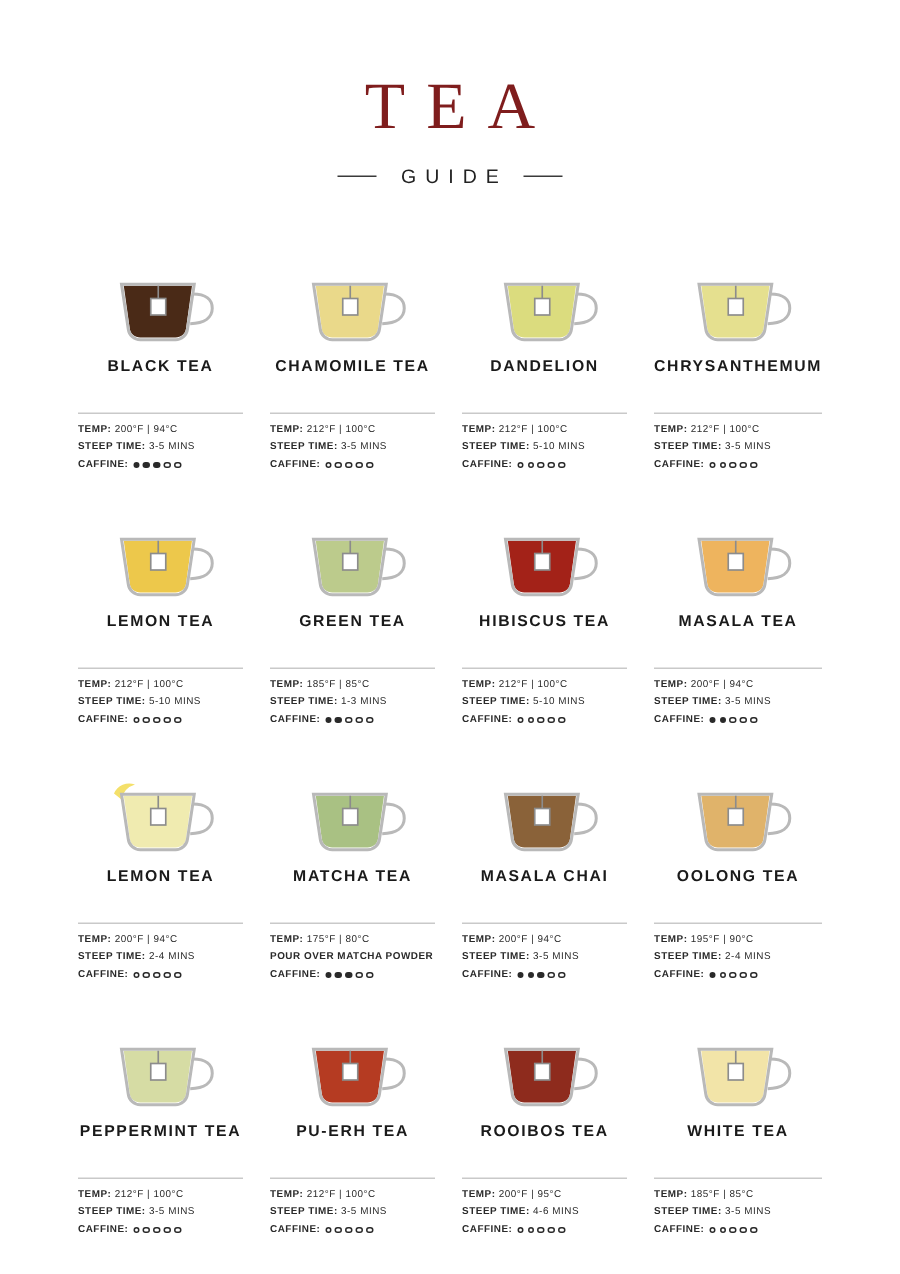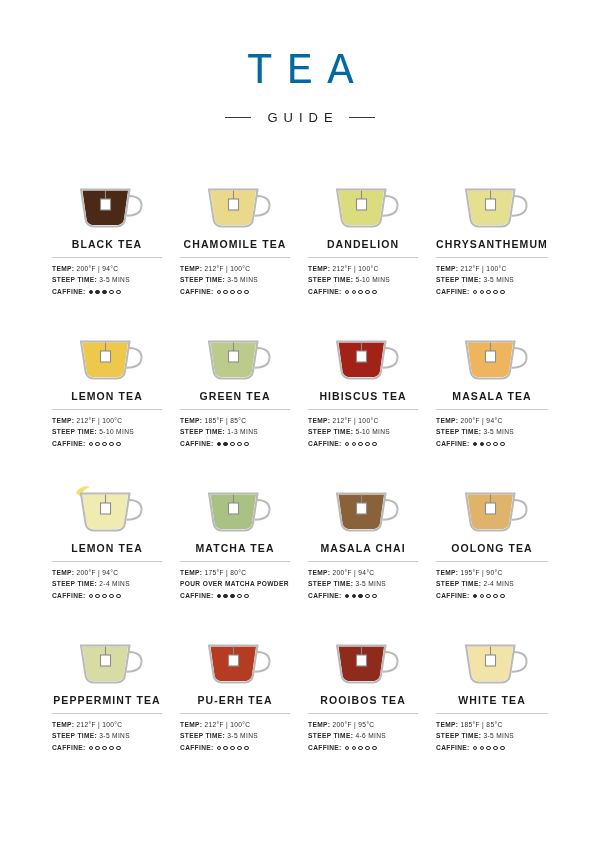--- a/index.html
+++ b/index.html
@@ -20,26 +20,26 @@
     height: 849px;
     box-sizing: border-box;
     padding: 0 52px;
   }
   
   .title-block {
     padding-top: 48px;
     text-align: center;
   }
   .main-title {
-    font-family: Liberation Mono, monospace;
+    font-family: Liberation Serif, serif;
     font-size: 44px;
     letter-spacing: 14px;
     text-indent: 14px;
     font-weight: 400;
-    color: #0369a1;
+    color: #7f1d1d;
     margin: 0;
     line-height: 1.05;
   }
   .subtitle-row {
     margin-top: 16px;
     display: flex;
     align-items: center;
     justify-content: center;
     gap: 10px;
   }
@@ -76,21 +76,21 @@
     justify-content: center;
     margin-bottom: 7px;
   }
   .tea-name {
     width: 100%;
     font-size: 10.5px;
     letter-spacing: 1.1px;
     font-weight: 700;
     color: #1a1a1a;
     text-align: center;
-    padding-bottom: 7px;
+    padding-bottom: 25px;
     border-bottom: 1px solid #c9c9c9;
     box-sizing: border-box;
     white-space: nowrap;
   }
   .specs {
     width: 100%;
     padding-top: 6px;
     box-sizing: border-box;
   }
   .spec-line {

